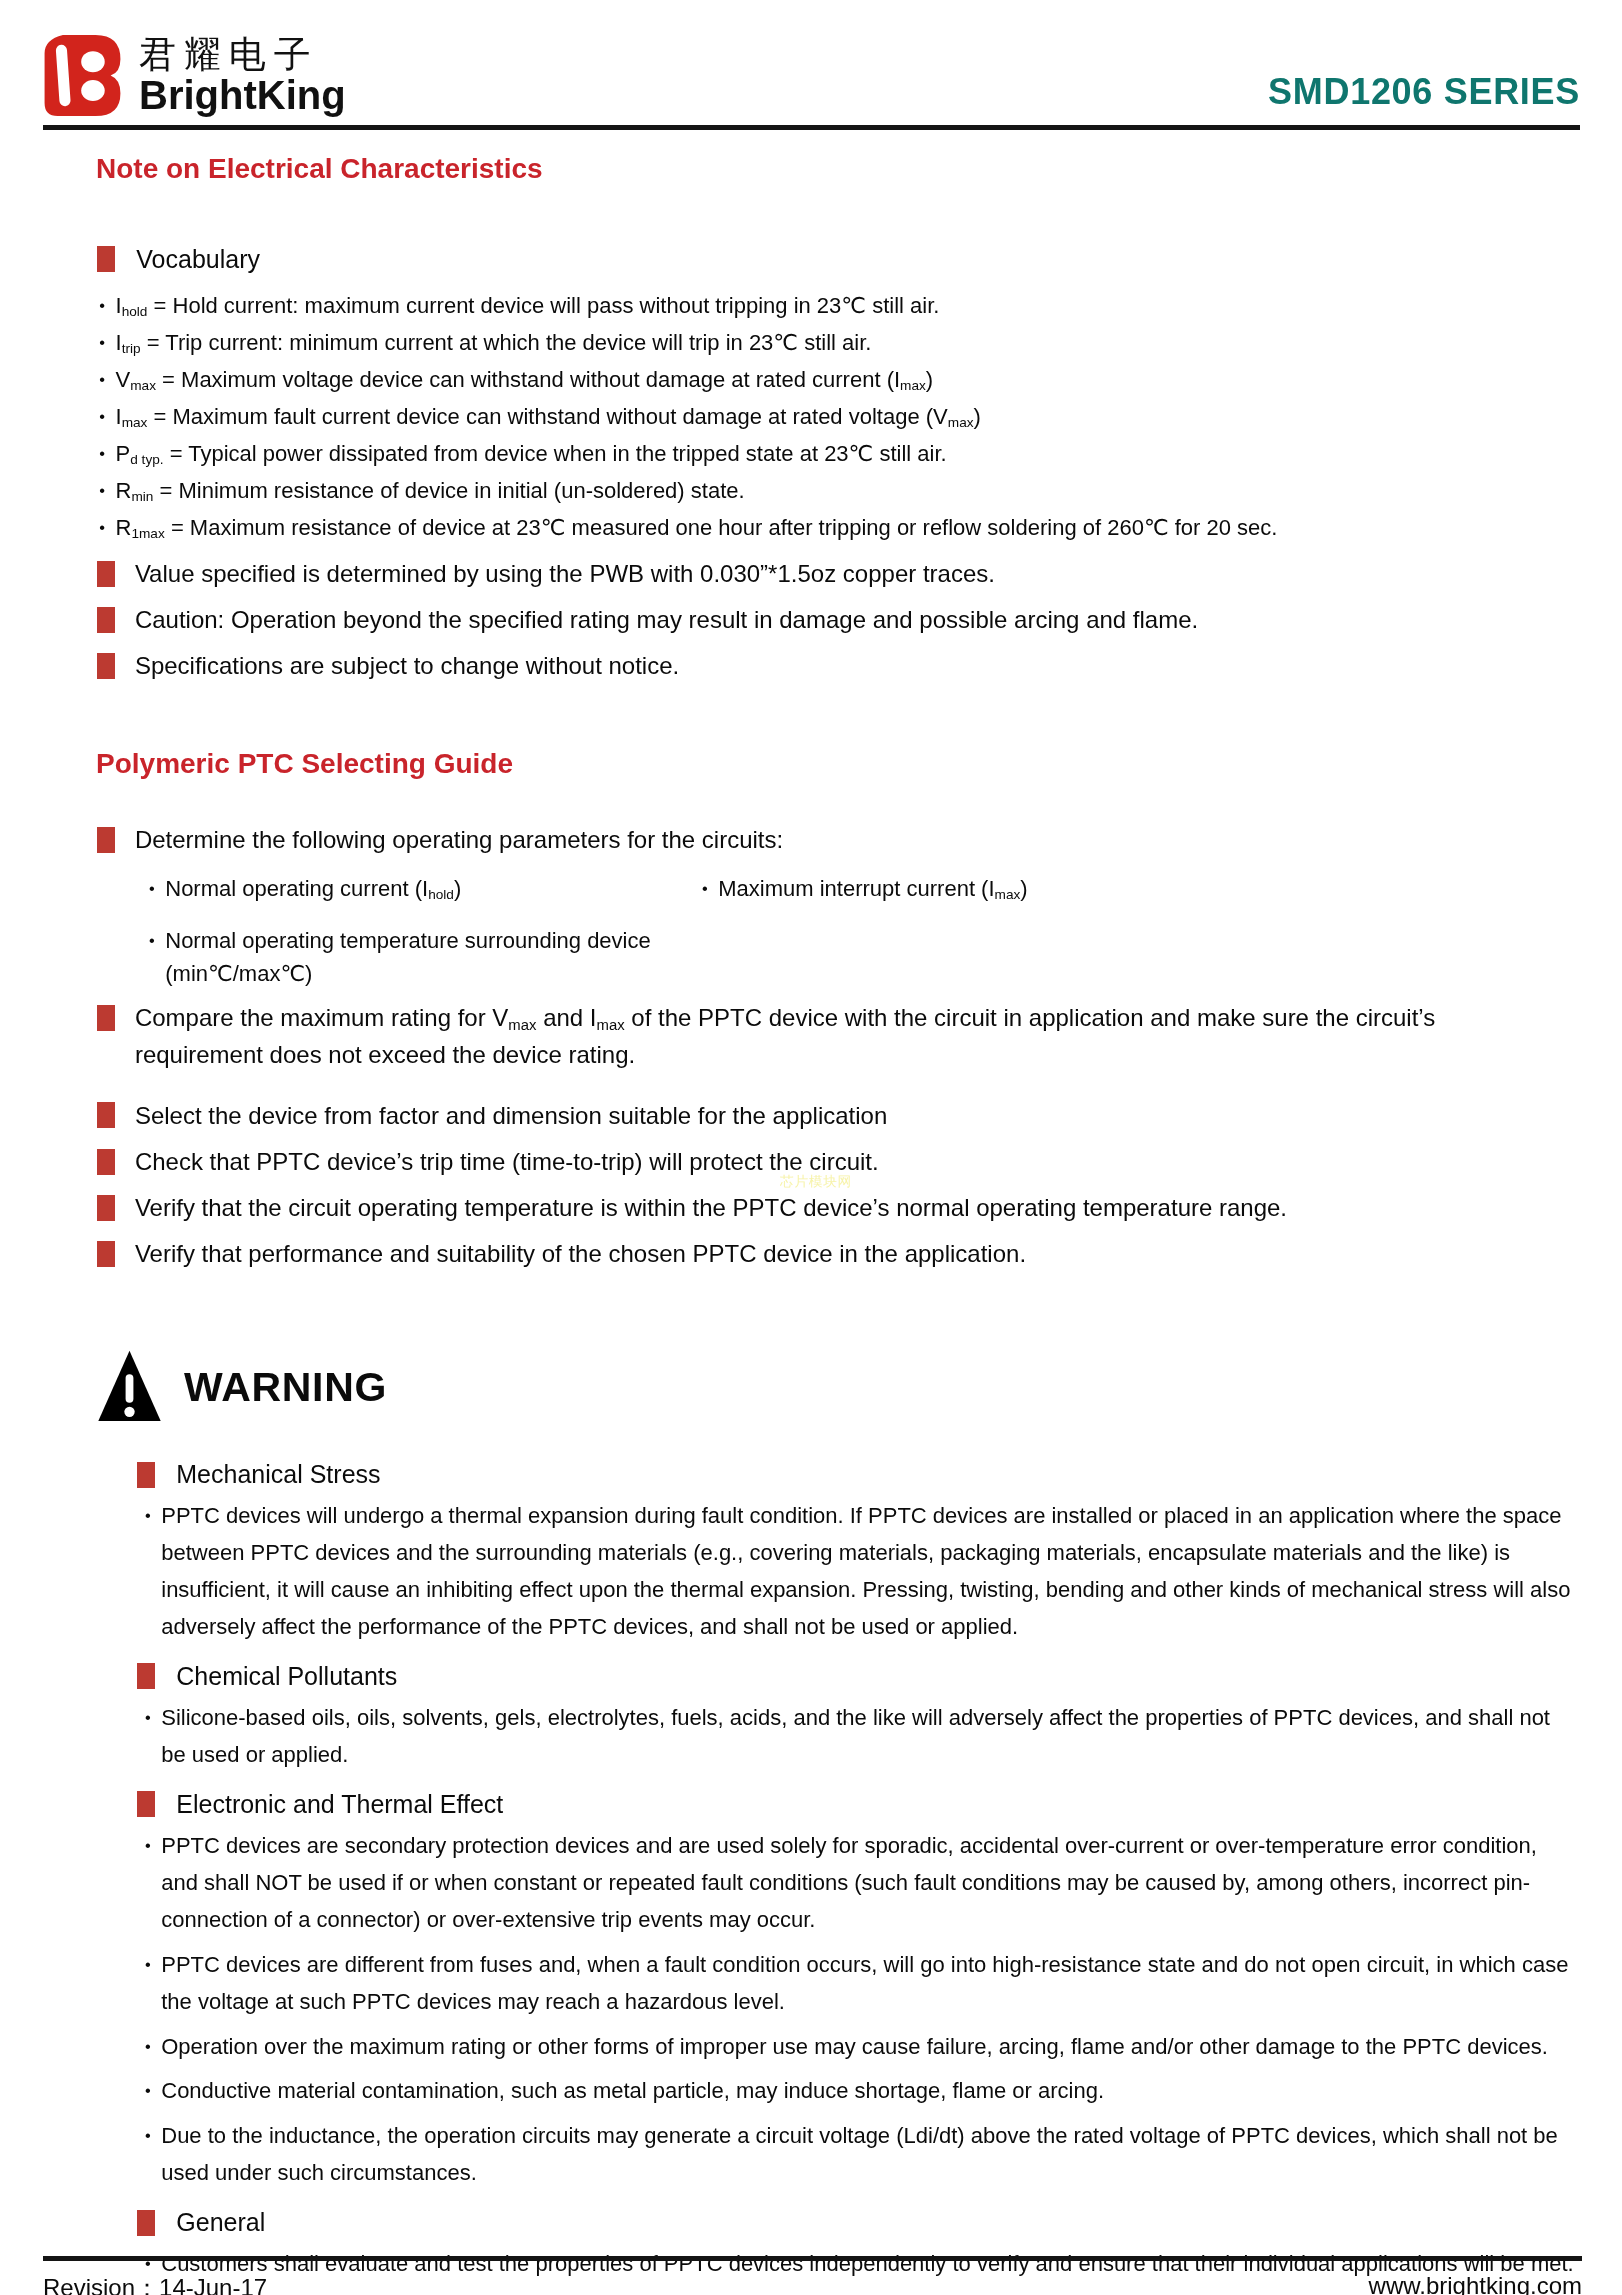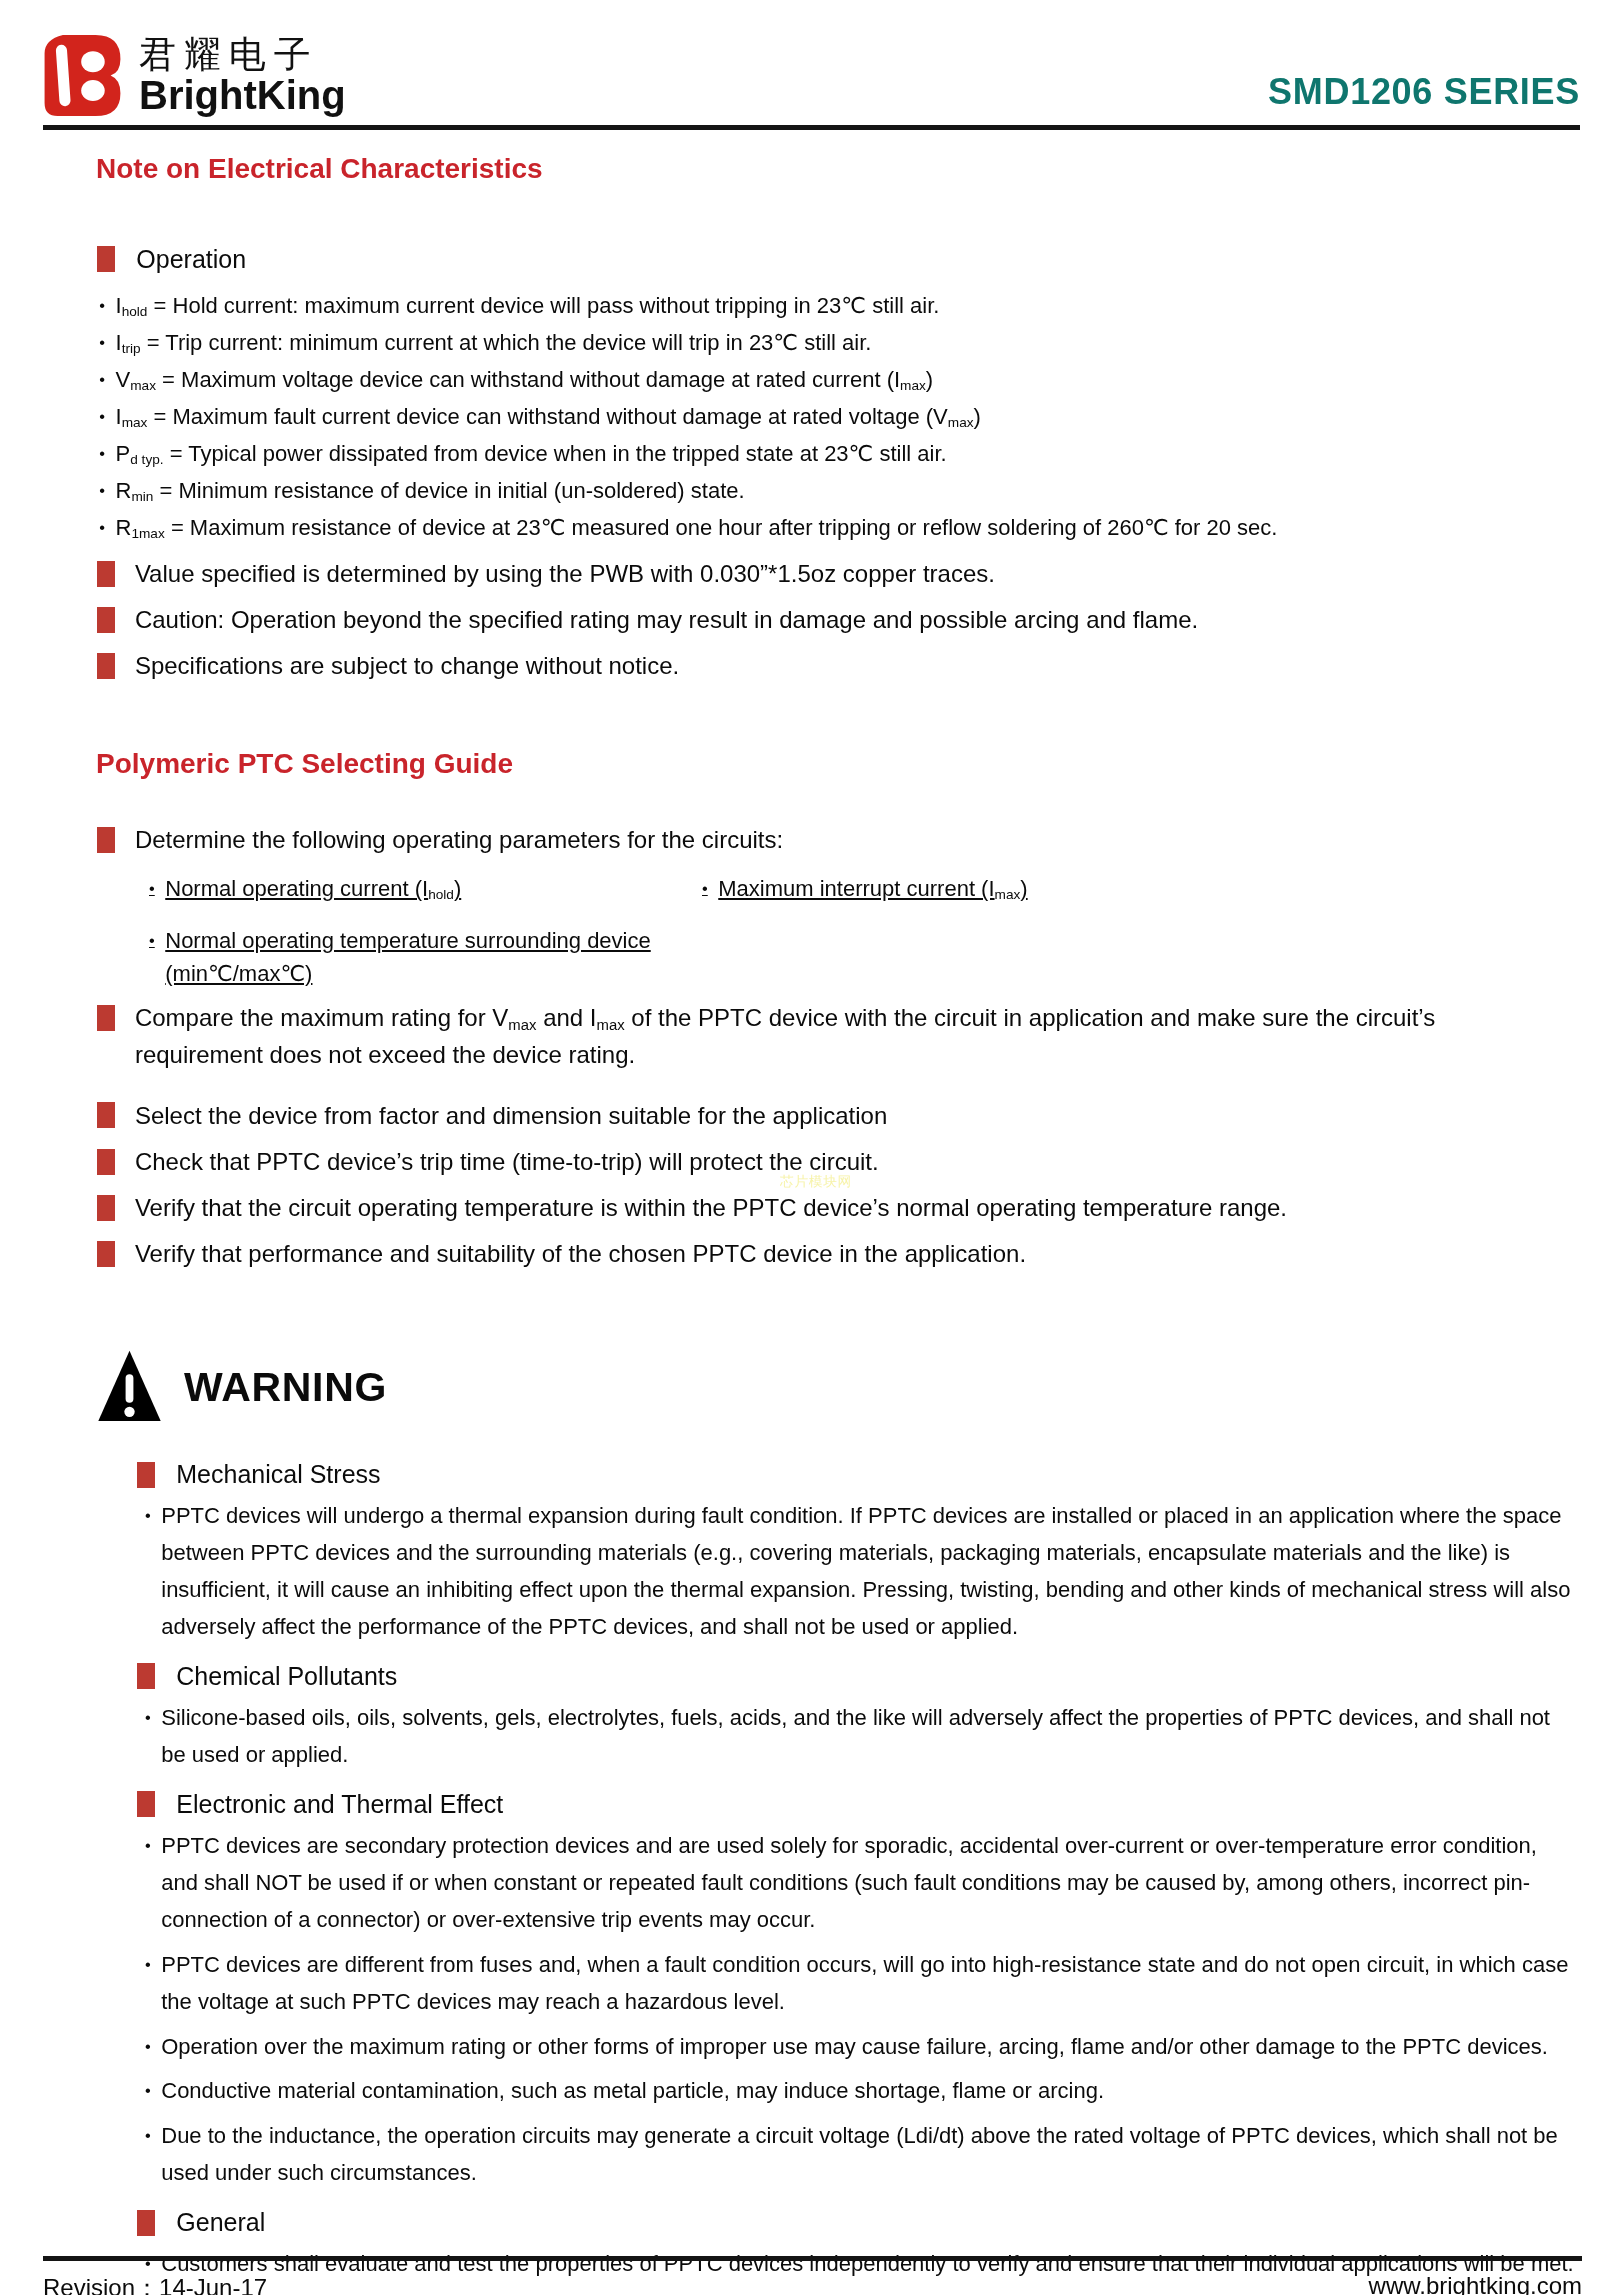--- a/index.html
+++ b/index.html
@@ -37,21 +37,21 @@
   .sub{font-size:0.62em;vertical-align:-0.24em;line-height:0;}
 
   
   .sq-item{display:flex;align-items:flex-start;gap:19.6px;margin:9.2px 0 0 97px;font-size:24px;line-height:37px;}
   .sq-item::before{content:"";width:18.3px;height:26px;background:#BC3A31;flex:none;margin-top:5.9px;}
   .sq-item .txt{max-width:1355px;}
   .first-after-params{margin-top:23.6px;}
 
   
   .params{margin:14.4px 0 0 149px;display:grid;grid-template-columns:553px auto;row-gap:18.3px;
-    font-size:22px;line-height:33px;text-decoration:underline;}
+    font-size:22px;line-height:33px;}
   .param{display:flex;align-items:flex-start;}
   .param::before{content:"•";font-size:16.4px;line-height:33px;margin-right:10.5px;flex:none;}
 
   
   .warning-banner{margin:77px 0 0 97px;display:flex;align-items:center;gap:22px;}
   .warning-title{font-size:41px;font-weight:bold;letter-spacing:0.7px;}
 
   .warn-sec-head{margin-top:17px;padding-left:40px;}
   .mech-head{margin-top:34px;}
   .warn-bullets{margin-left:145px;}
@@ -87,21 +87,21 @@
         <span class="logo-en">BrightKing</span>
       </span>
     </div>
     <div class="series">SMD1206 SERIES</div>
   </div>
 
   <div class="red-heading note-heading">Note on Electrical Characteristics</div>
 
   <div class="sec-head vocab-head">
     <span class="sq"></span>
-    <span>Operation</span>
+    <span>Vocabulary</span>
   </div>
   <div class="dot-list">
     <div class="dot-item">
         <span class="seg"><span>I</span><span class="sub">hold</span><span> = Hold current: maximum current device will pass without tripping in 23℃ still air.</span></span>
       </div>
     <div class="dot-item">
         <span class="seg"><span>I</span><span class="sub">trip</span><span> = Trip current: minimum current at which the device will trip in 23℃ still air.</span></span>
       </div>
     <div class="dot-item">
         <span class="seg"><span>V</span><span class="sub">max</span><span> = Maximum voltage device can withstand without damage at rated current (I</span><span class="sub">max</span><span>)</span></span>

